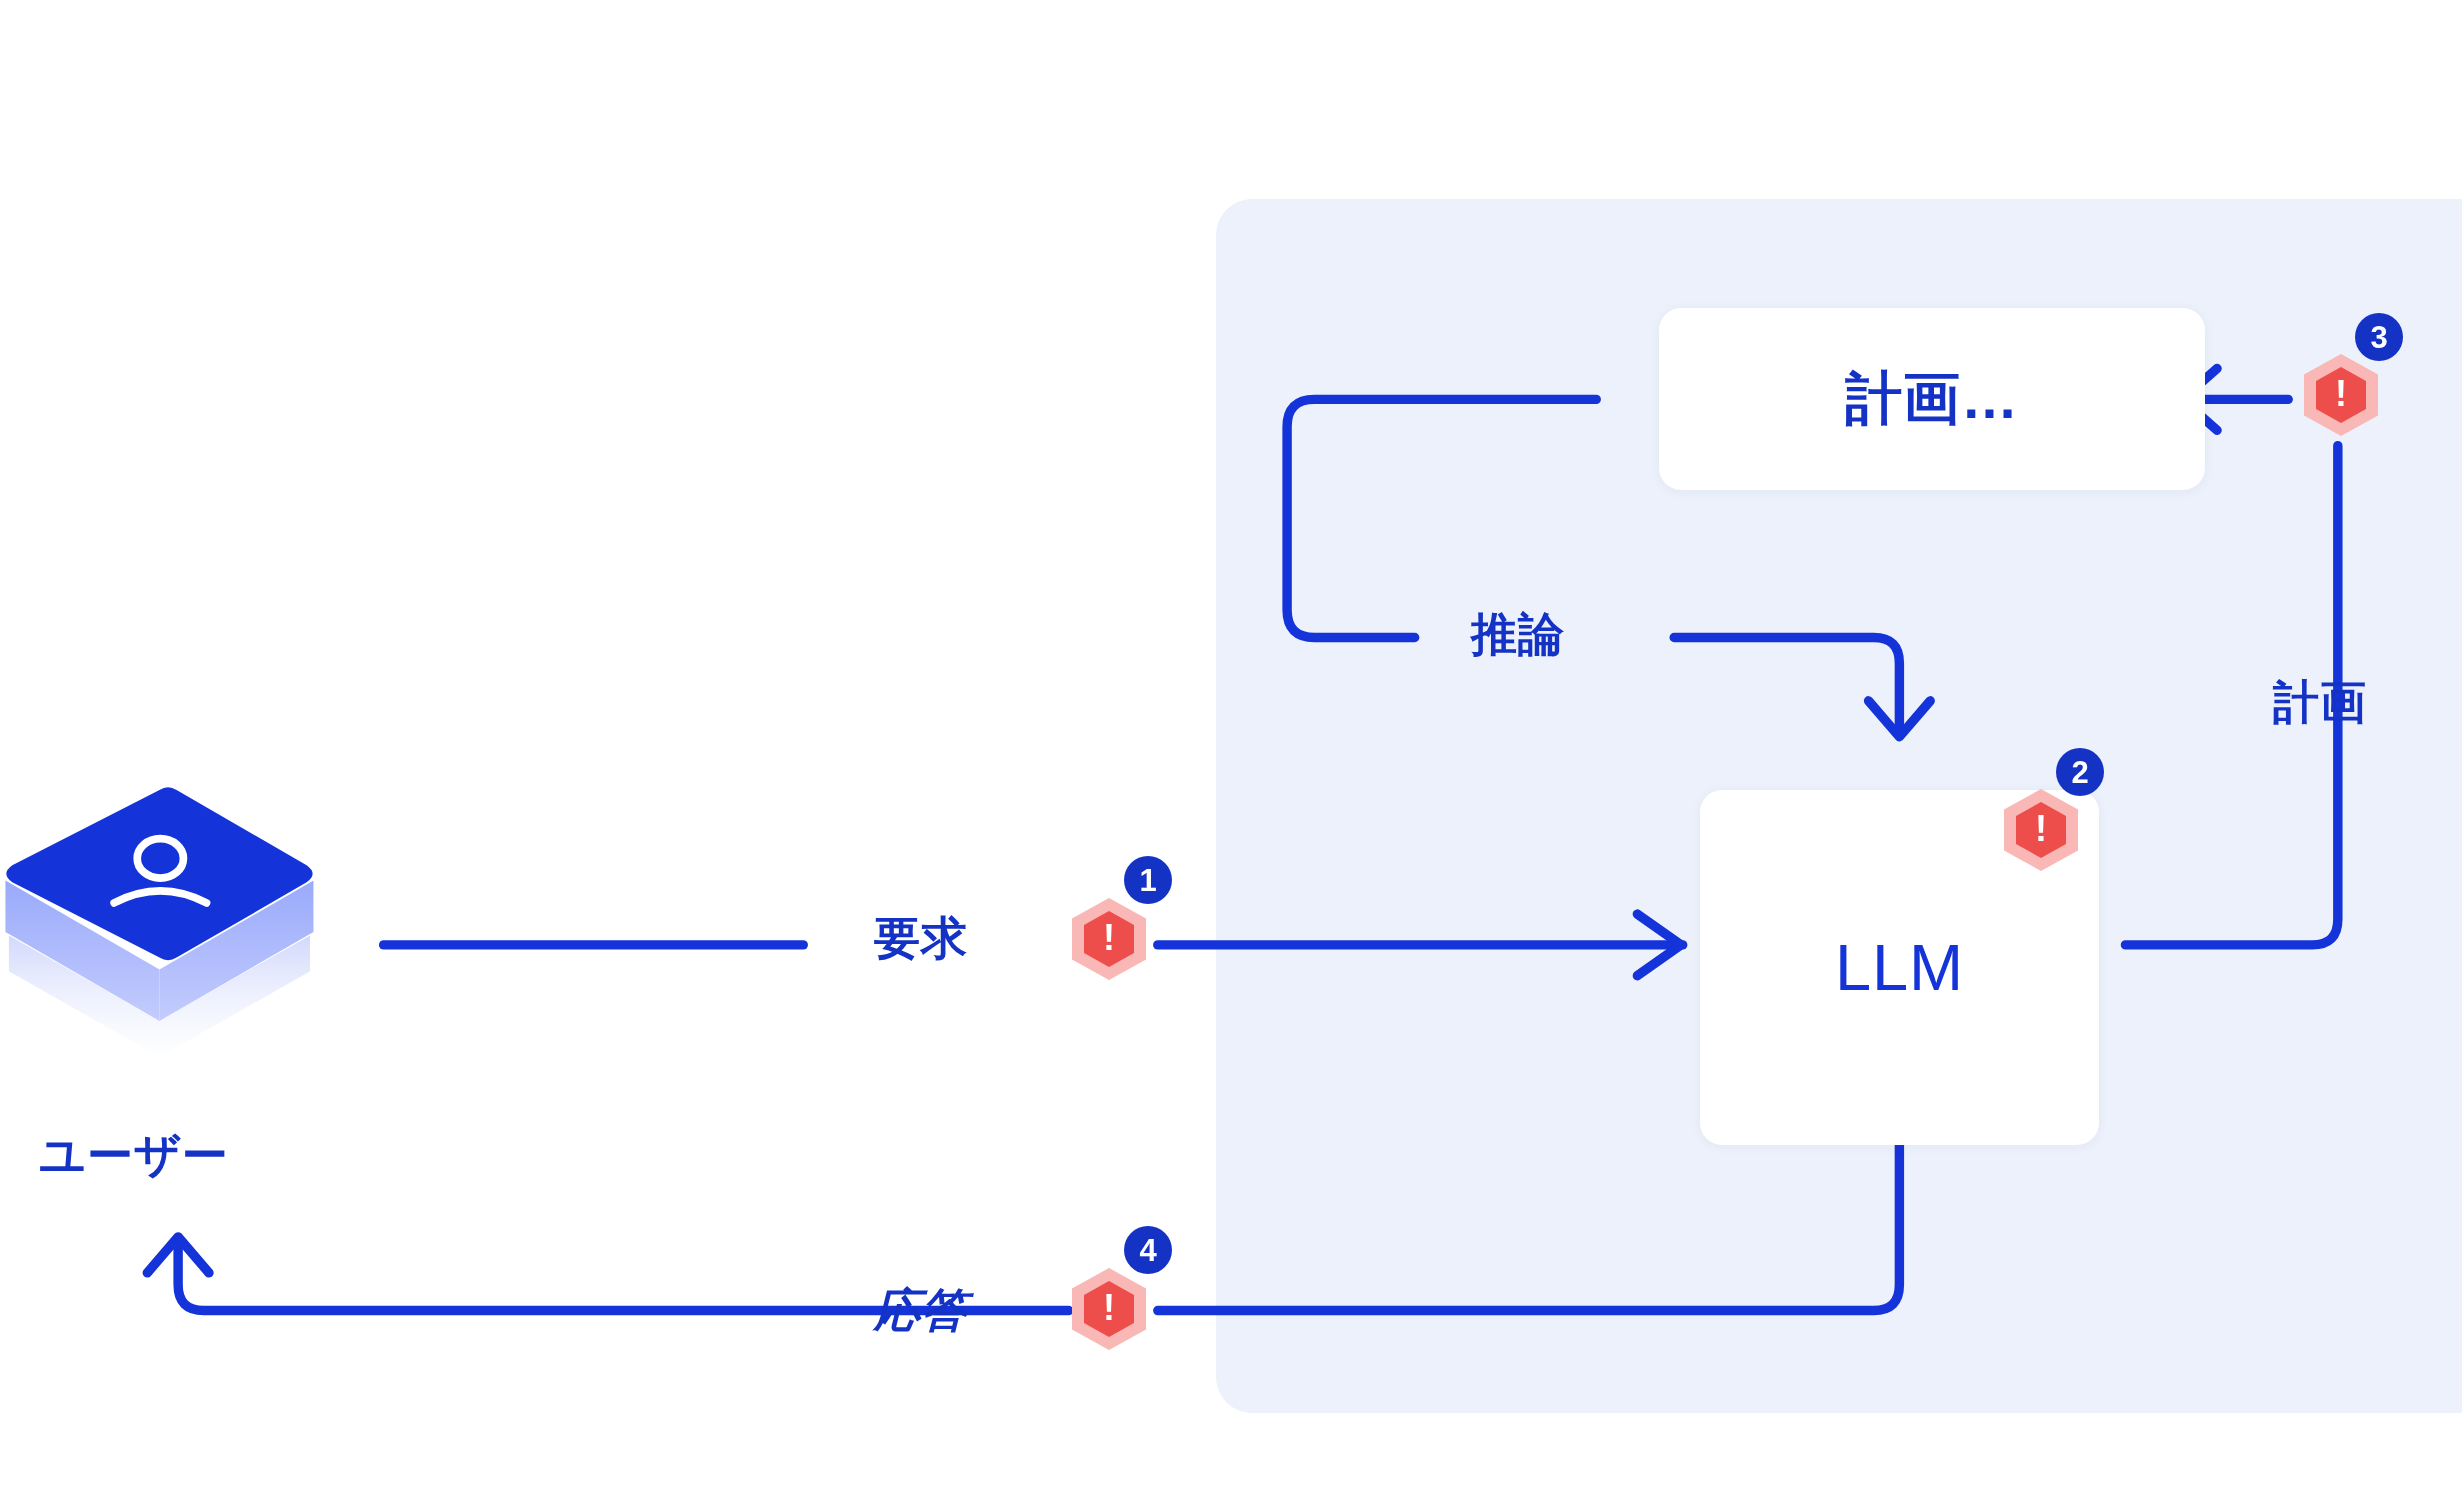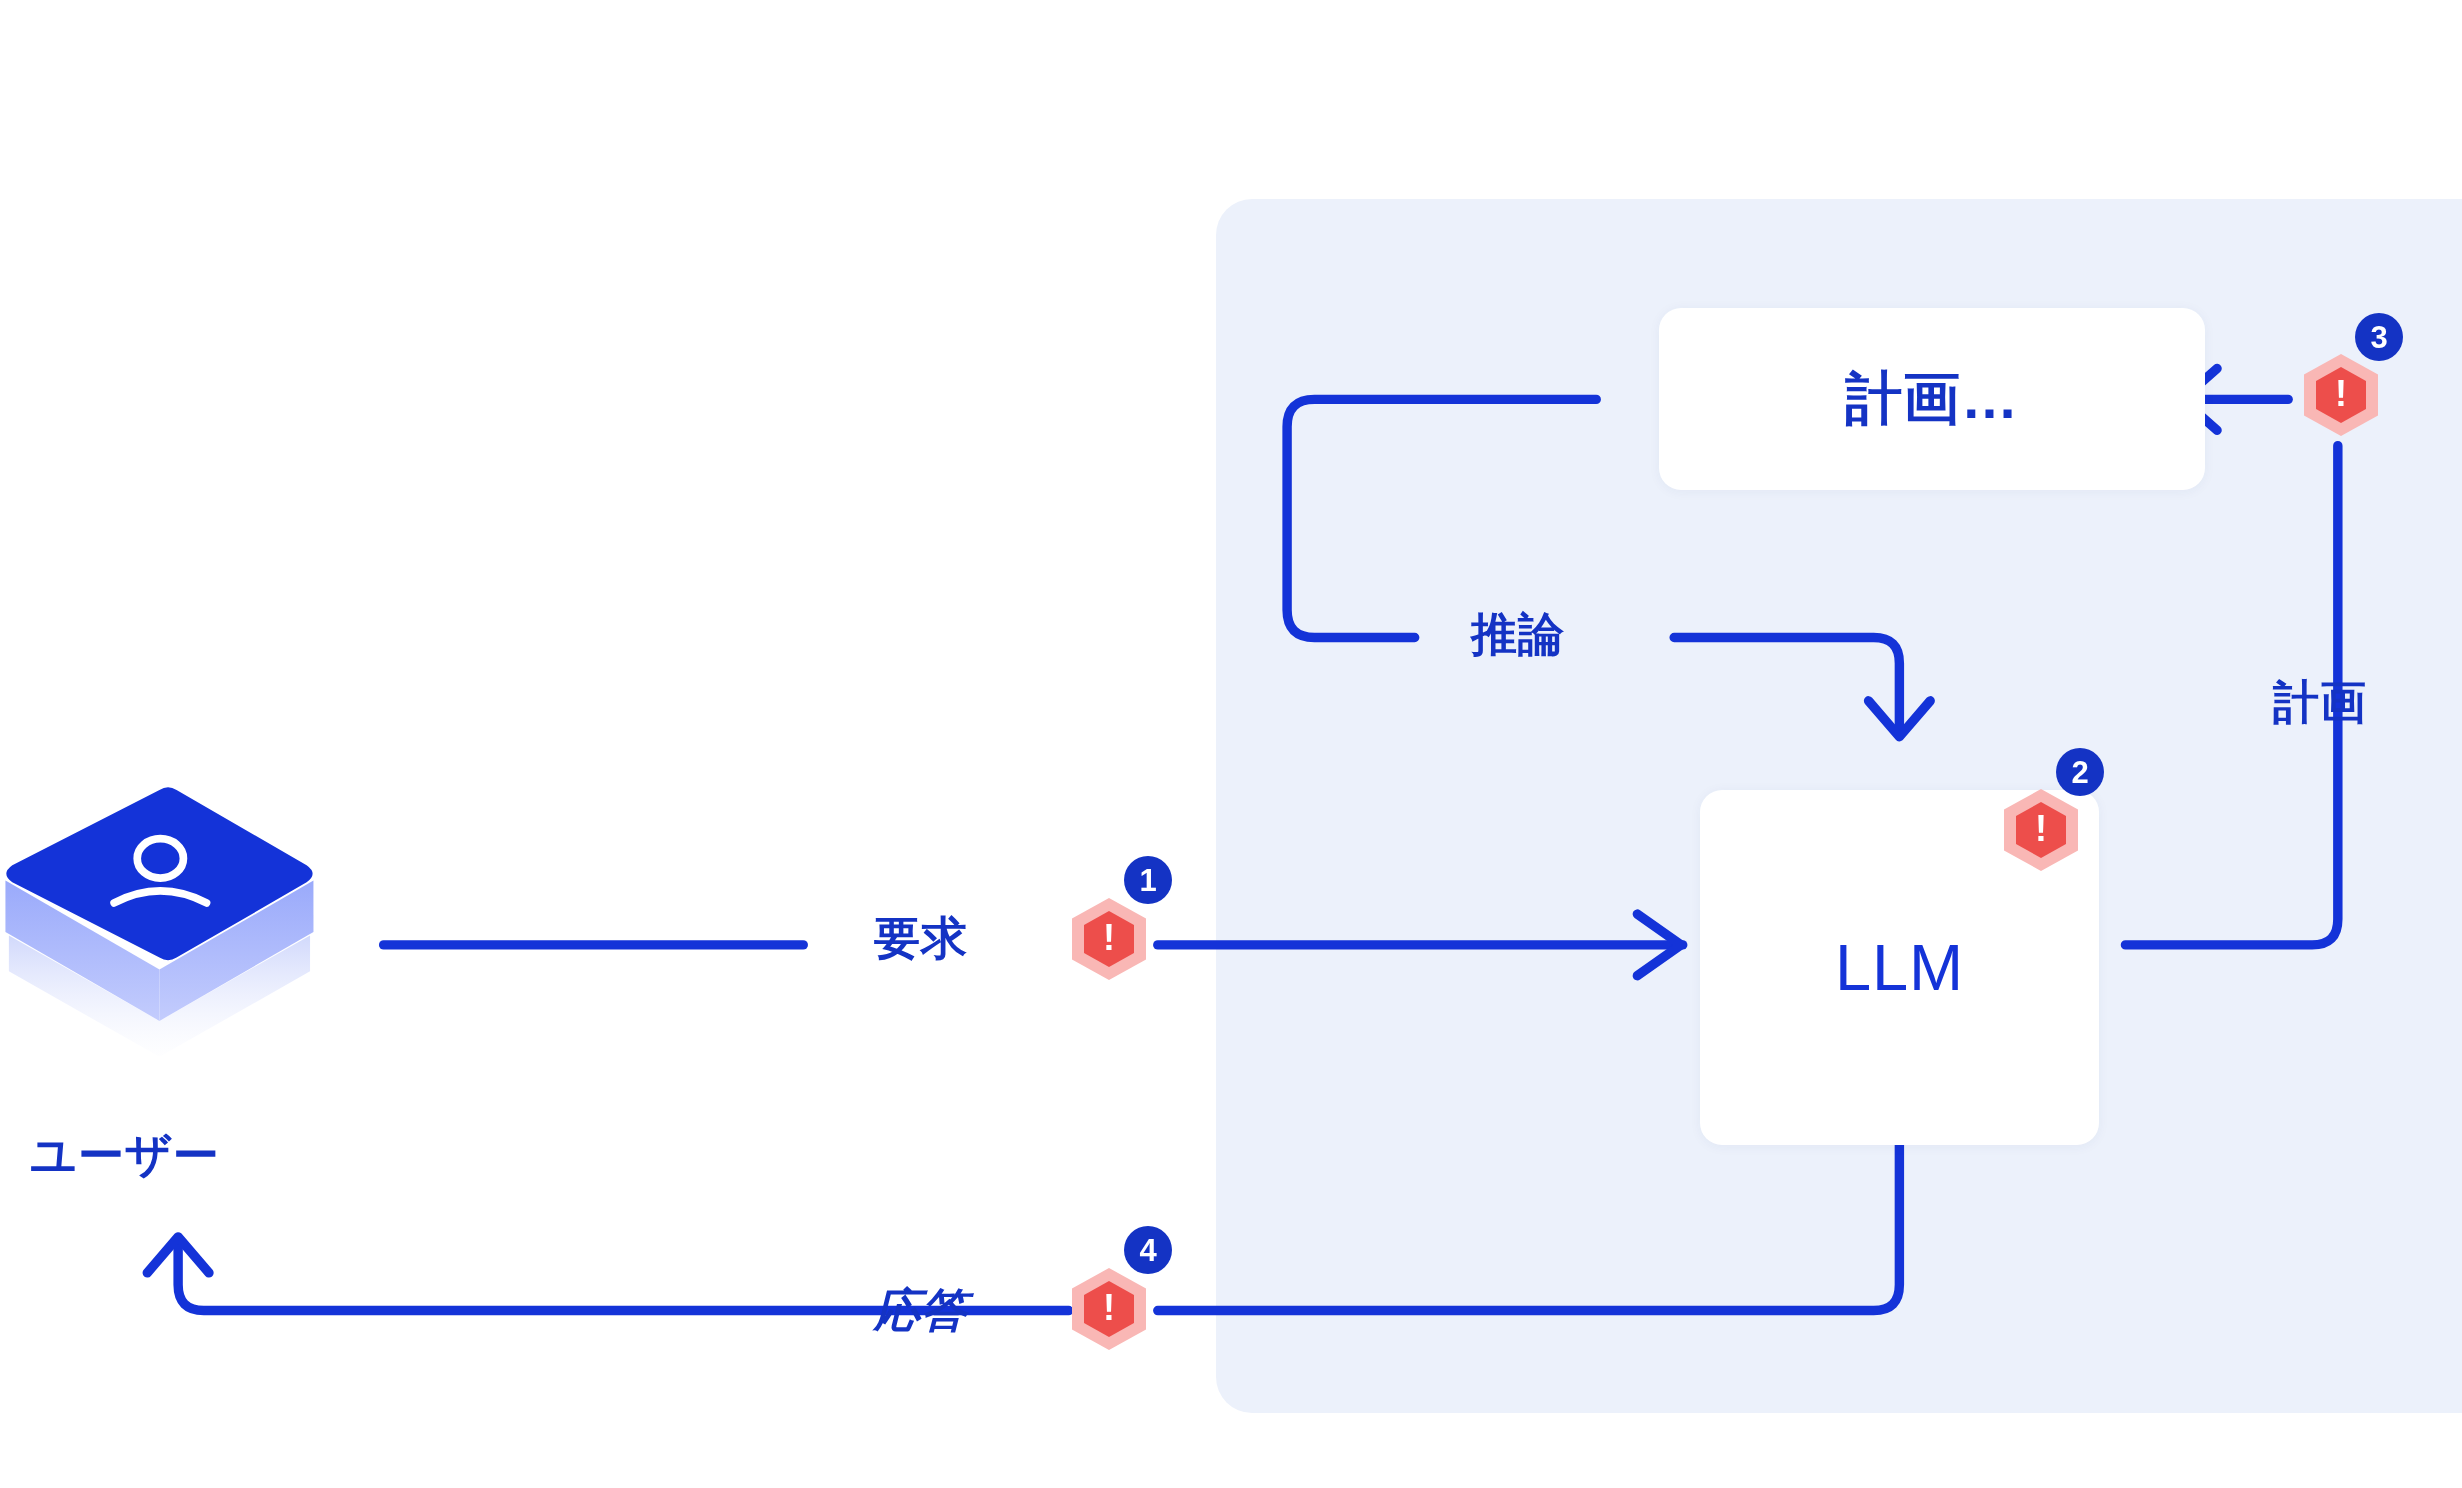--- a/index.html
+++ b/index.html
@@ -98,21 +98,21 @@
     color: #1433c4;
     white-space: nowrap;
     letter-spacing: 0.9px;
   }
   #label-request  { left: 874px; top: 908px; }
   #label-response { left: 874px; top: 1280px; font-style: italic; }
   #label-reason   { left: 1471px; top: 604px;  }
   #label-plan     { left: 2273px; top: 672px;  }
   #label-user {
     position: absolute;
-    left: 30px;
+    left: 39px;
     top: 1125px;
     font-size: 46px;
     font-weight: bold;
     color: #1433c4;
     white-space: nowrap;
     letter-spacing: 0.9px;
   }
 
   
   .hex-marker {

